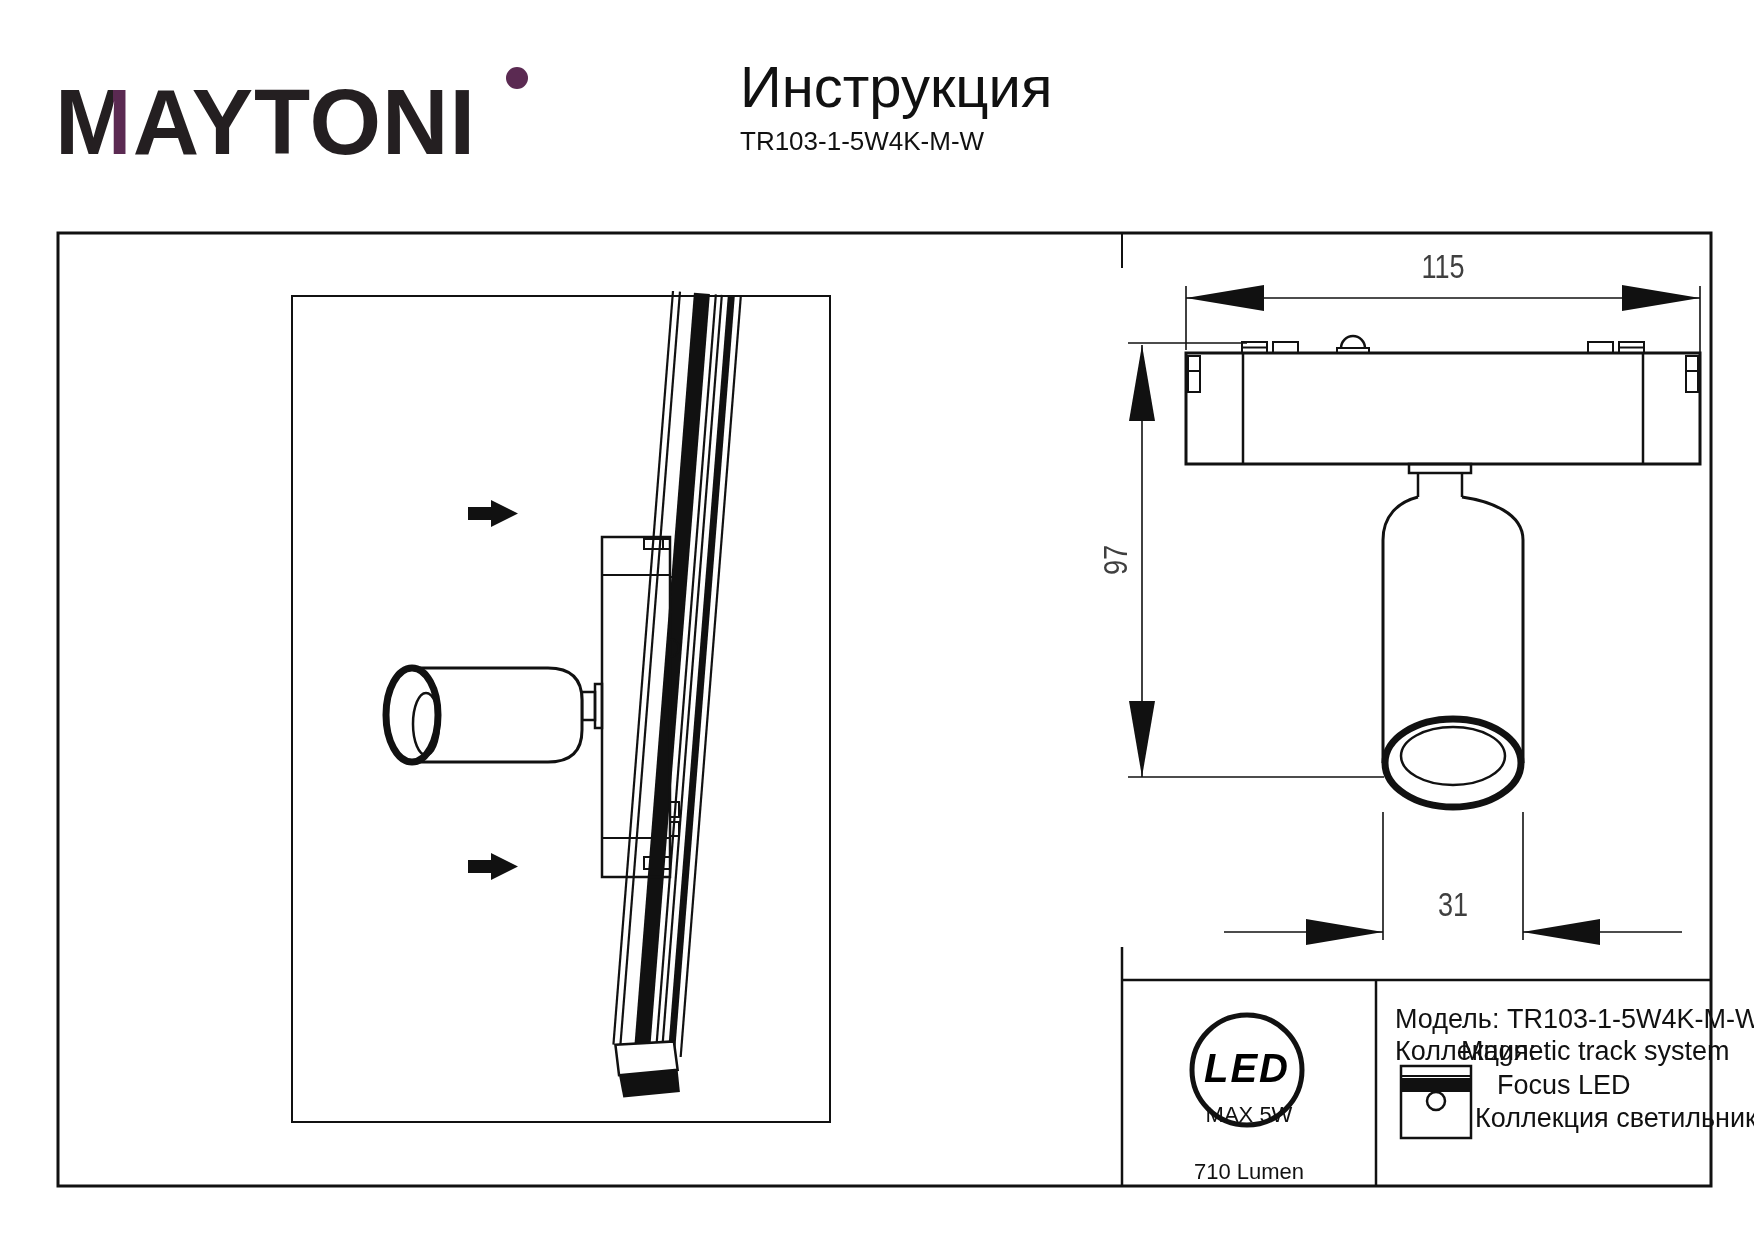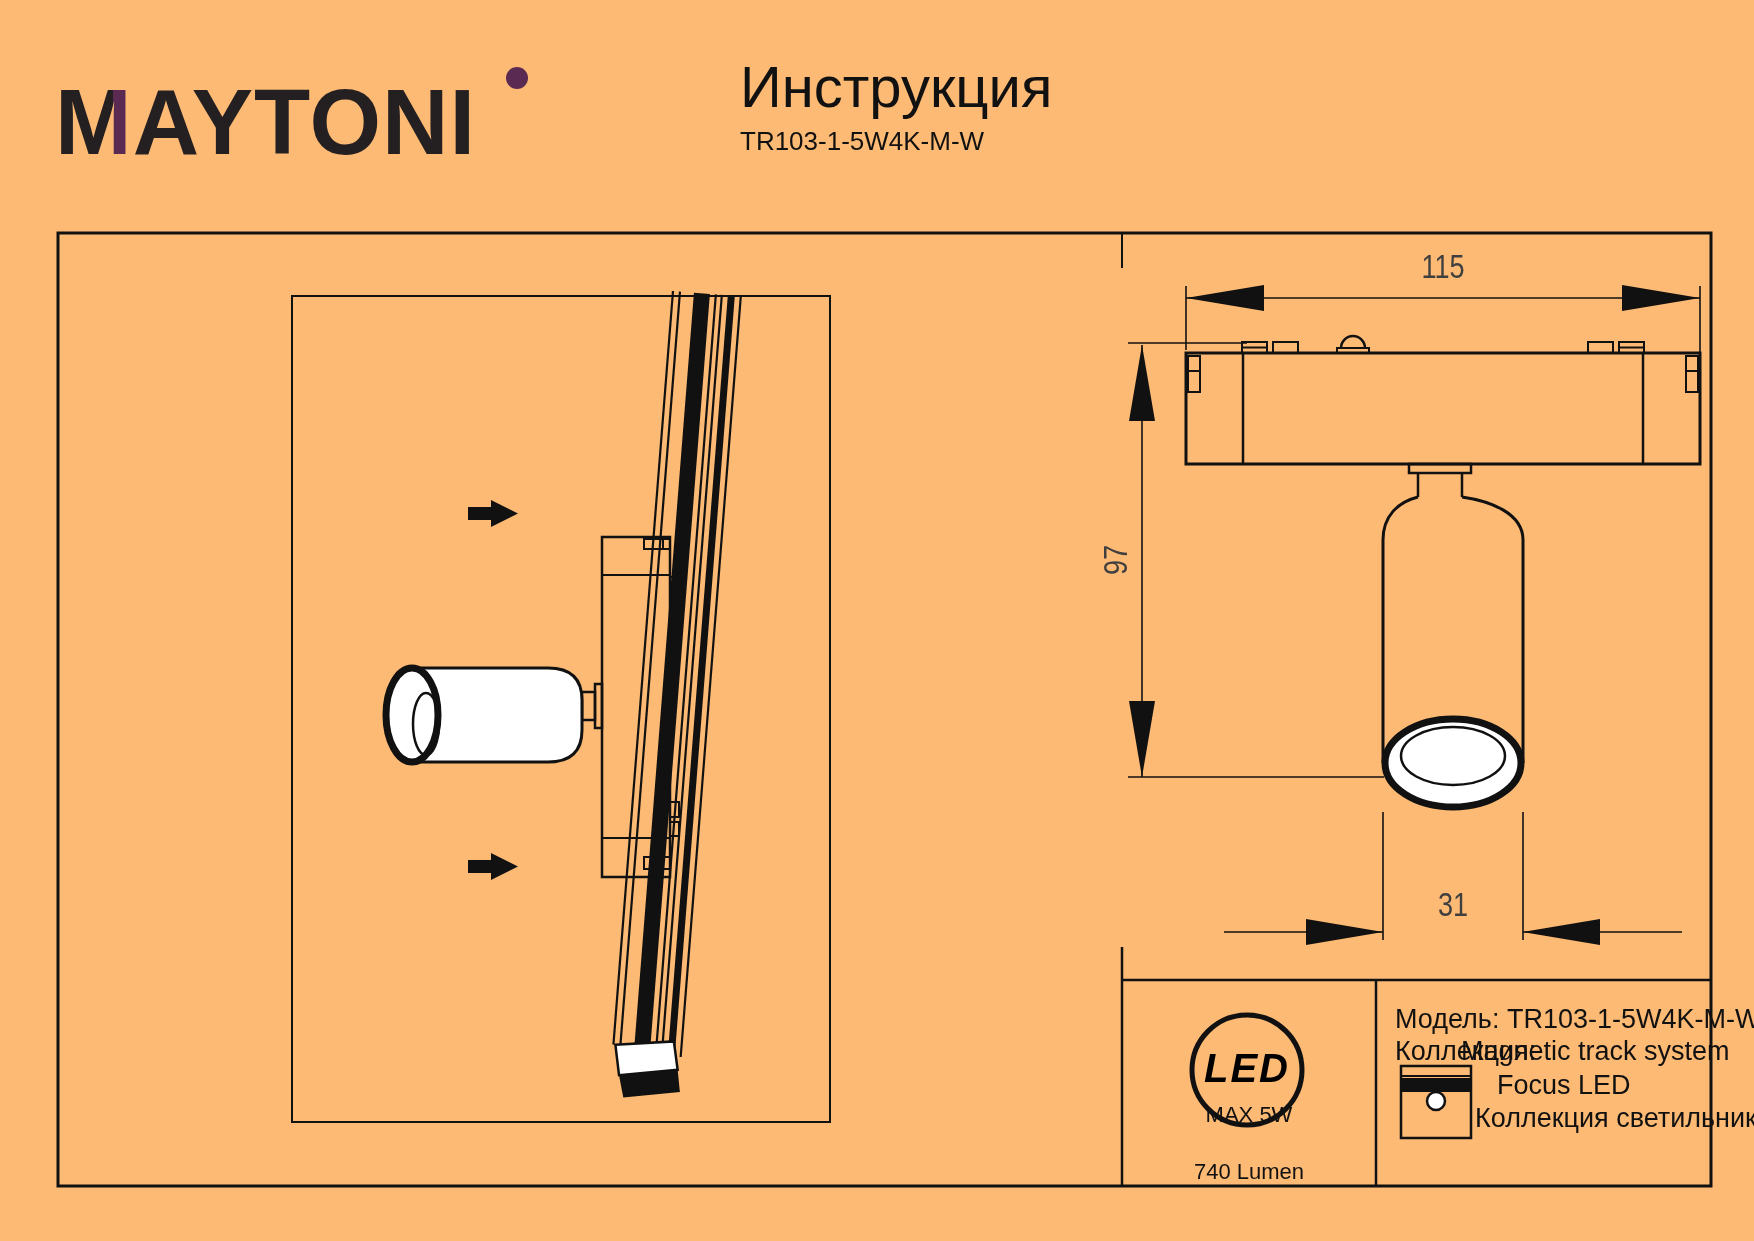--- a/index.html
+++ b/index.html
@@ -1,16 +1,16 @@
 <!DOCTYPE html>
 <html><head>
 <meta charset="utf-8">
 <style>
   html,body{margin:0;padding:0;background:#e8e8e8;}
-  .page{position:relative;width:1754px;height:1241px;background:#fdba74;
+  .page{position:relative;width:1754px;height:1241px;background:#ffffff;
         font-family:"Liberation Sans",sans-serif;color:#1a1a1a;overflow:hidden;margin:0 auto;}
   .abs{position:absolute;}
   svg{display:block;}
 
   
   .logo-word{position:absolute;left:55px;top:76px;font-size:92px;font-weight:700;
              letter-spacing:1px;line-height:1;color:#241f21;white-space:nowrap;}
   .logo-m{background:linear-gradient(90deg,#241f21 74%,#5b2a52 74%);
           -webkit-background-clip:text;background-clip:text;color:transparent;}
   .logo-dot{position:absolute;left:506px;top:67px;width:22px;height:22px;border-radius:50%;
@@ -163,21 +163,21 @@
       </g>
     </g>
   </svg>
 
   <div class="dim" style="left:1443px;top:267px">115</div>
   <div class="dim dim-rot" style="left:1116px;top:560px">97</div>
   <div class="dim" style="left:1453px;top:905px">31</div>
 
   <div class="led-text">LED</div>
   <div class="led-sub" style="left:1249px;top:1115px">MAX 5W</div>
-  <div class="led-sub" style="left:1249px;top:1172px">740 Lumen</div>
+  <div class="led-sub" style="left:1249px;top:1172px">710 Lumen</div>
 
   <div class="cell-text" style="left:1395px;top:1004px">Модель:</div>
   <div class="cell-text" style="left:1507px;top:1004px">TR103-1-5W4K-M-W</div>
 
   <div class="cell-text" style="left:1395px;top:1036px">Коллекция:</div>
   <div class="cell-text" style="left:1461px;top:1036px">Magnetic track system</div>
 
   <div class="cell-text" style="left:1497px;top:1070px">Focus LED</div>
   <div class="cell-text" style="left:1475px;top:1103px">Коллекция светильник</div>
 

